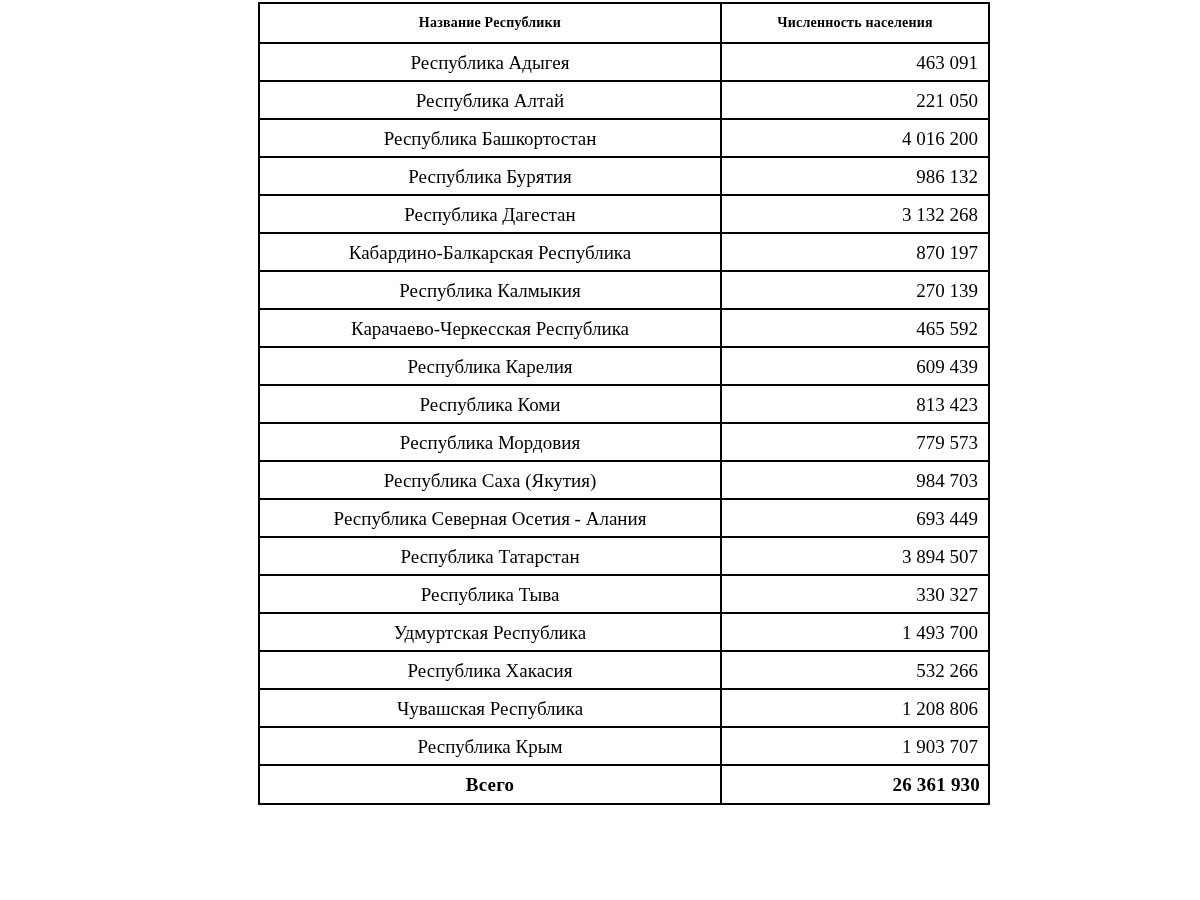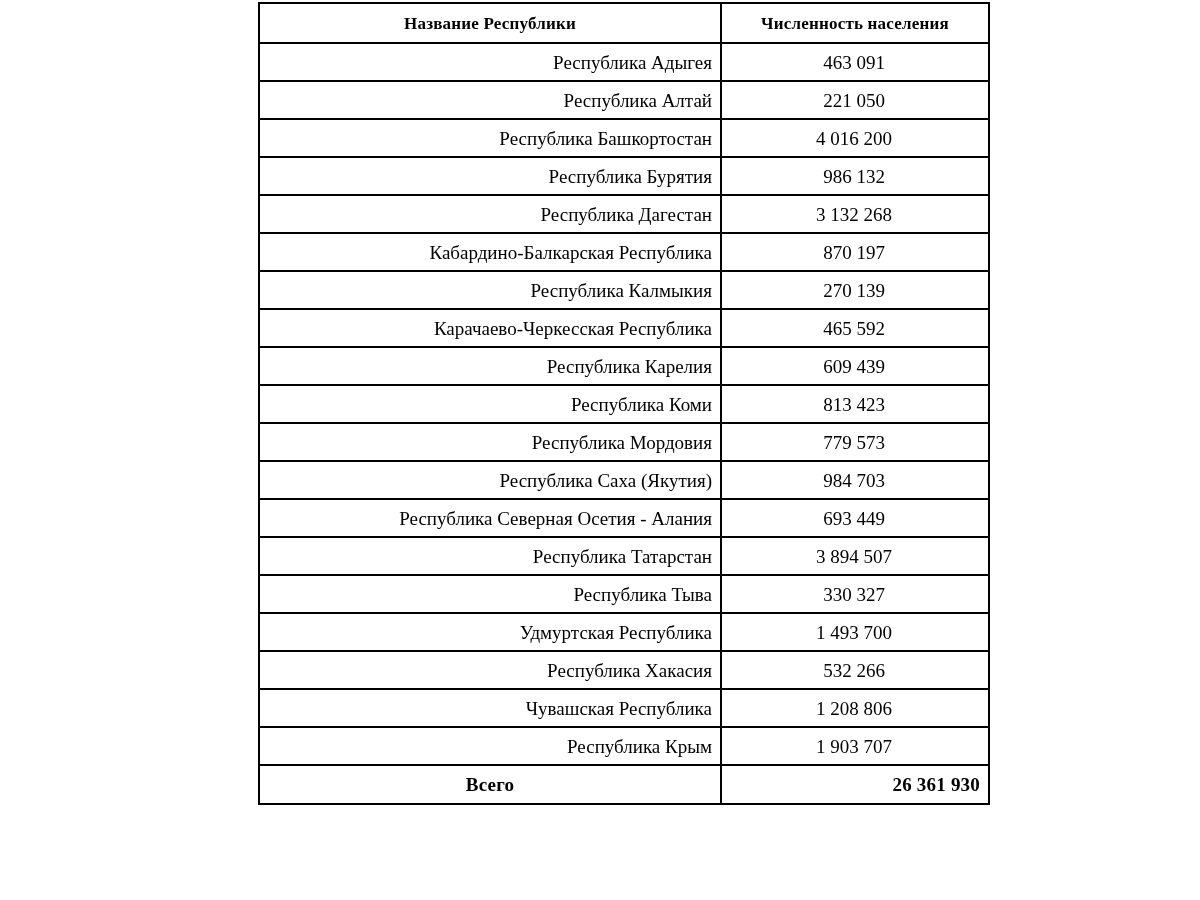--- a/index.html
+++ b/index.html
@@ -50,32 +50,32 @@
     vertical-align: middle;
     background: #ffffff;
     white-space: nowrap;
     overflow: hidden;
   }
 
   
   table.data-table thead th {
     font-weight: bold;
     text-align: center;
-    font-size: 17px;
+    font-size: 14px;
     height: 38px;
     letter-spacing: 0.2px;
   }
 
   
   table.data-table tbody td.cell-name {
-    text-align: right;
+    text-align: center;
     font-weight: normal;
   }
   table.data-table tbody td.cell-value {
-    text-align: center;
+    text-align: right;
     font-weight: normal;
     padding-right: 10px;
   }
 
   
   table.data-table tr.total-row td {
     font-weight: bold;
     height: 37px;
   }
   table.data-table tr.total-row td.cell-name {

